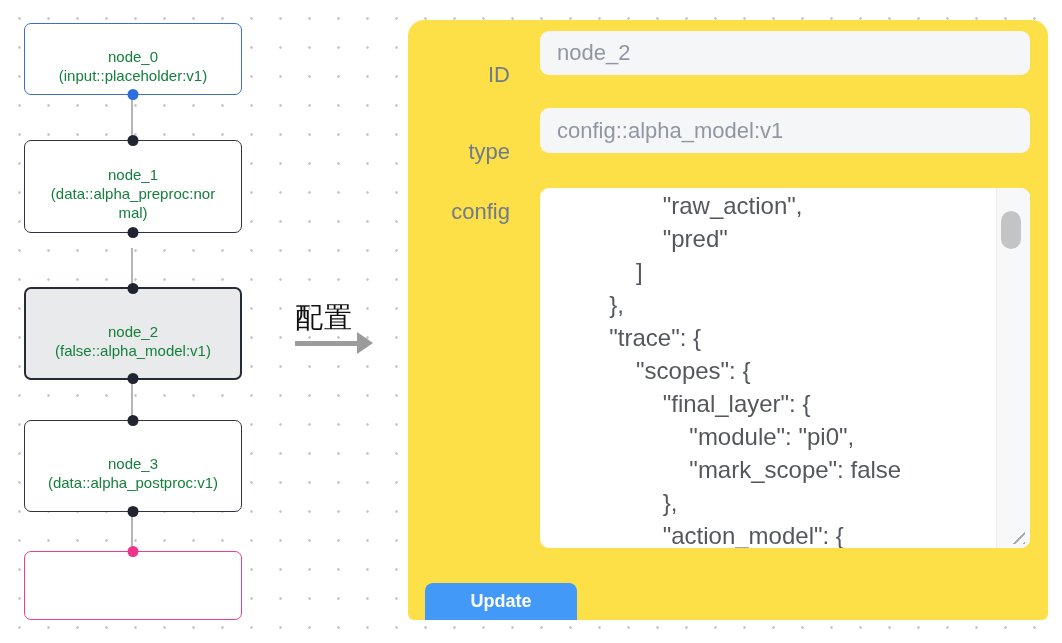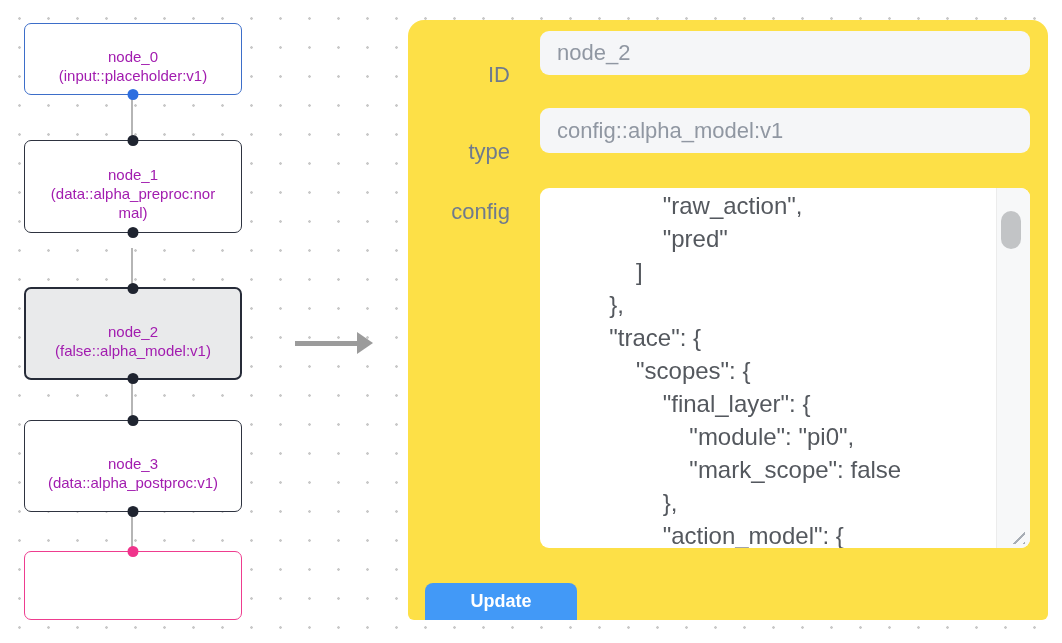--- a/index.html
+++ b/index.html
@@ -16,21 +16,21 @@
 
   
   .canvas { position:absolute; inset:0; }
   .edge { position:absolute; left:131px; width:2px; background:#b5b5b5; }
   .node {
     position:absolute; left:24px; width:218px;
     background:#ffffff; border:1.5px solid #2e3340; border-radius:7px;
     display:flex; align-items:center; justify-content:center;
   }
   .node .lbl { max-width:176px; text-align:center; font-size:15px; line-height:19px;
-               color:#a21caf; word-break:break-all;margin-top:14px; }
+               color:#15803d; word-break:break-all;margin-top:14px; }
   .node.blue  { border-color:#3d6ec9; }
   .node.pink  { border-color:#ee3d8f; }
   .node.selected { background:#e9eaeb; border-width:2px; border-color:#262b38; }
   .port { position:absolute; left:50%; transform:translateX(-50%);
           width:11px; height:11px; border-radius:50%; background:#1f2430; }
   .port.top { top:-6px; } .port.bottom { bottom:-6px; }
   .port.blue { background:#2e6fe0; } .port.pink { background:#f0348c; }
 
   
   .anno-label { position:absolute; left:288px; top:299px; width:72px;
@@ -110,20 +110,21 @@
       </div>
       <span class="port top"></span>
       <span class="port bottom"></span>
     </div>
 
     <div class="node pink" style="top:551px; height:69px;">
       <span class="port top pink"></span>
     </div>
   </div>
 
+  <div class="anno-label">配置</div>
   <div class="anno-arrow-line"></div>
   <div class="anno-arrow-head"></div>
 
   <div class="panel">
 
     <div class="f-label" style="top:42px;">ID</div>
     <div class="f-input" style="top:11px;">node_2</div>
 
     <div class="f-label" style="top:119px;padding-left:40px;">type</div>
     <div class="f-input" style="top:88px; height:45px; line-height:45px;">config::alpha_model:v1</div>

